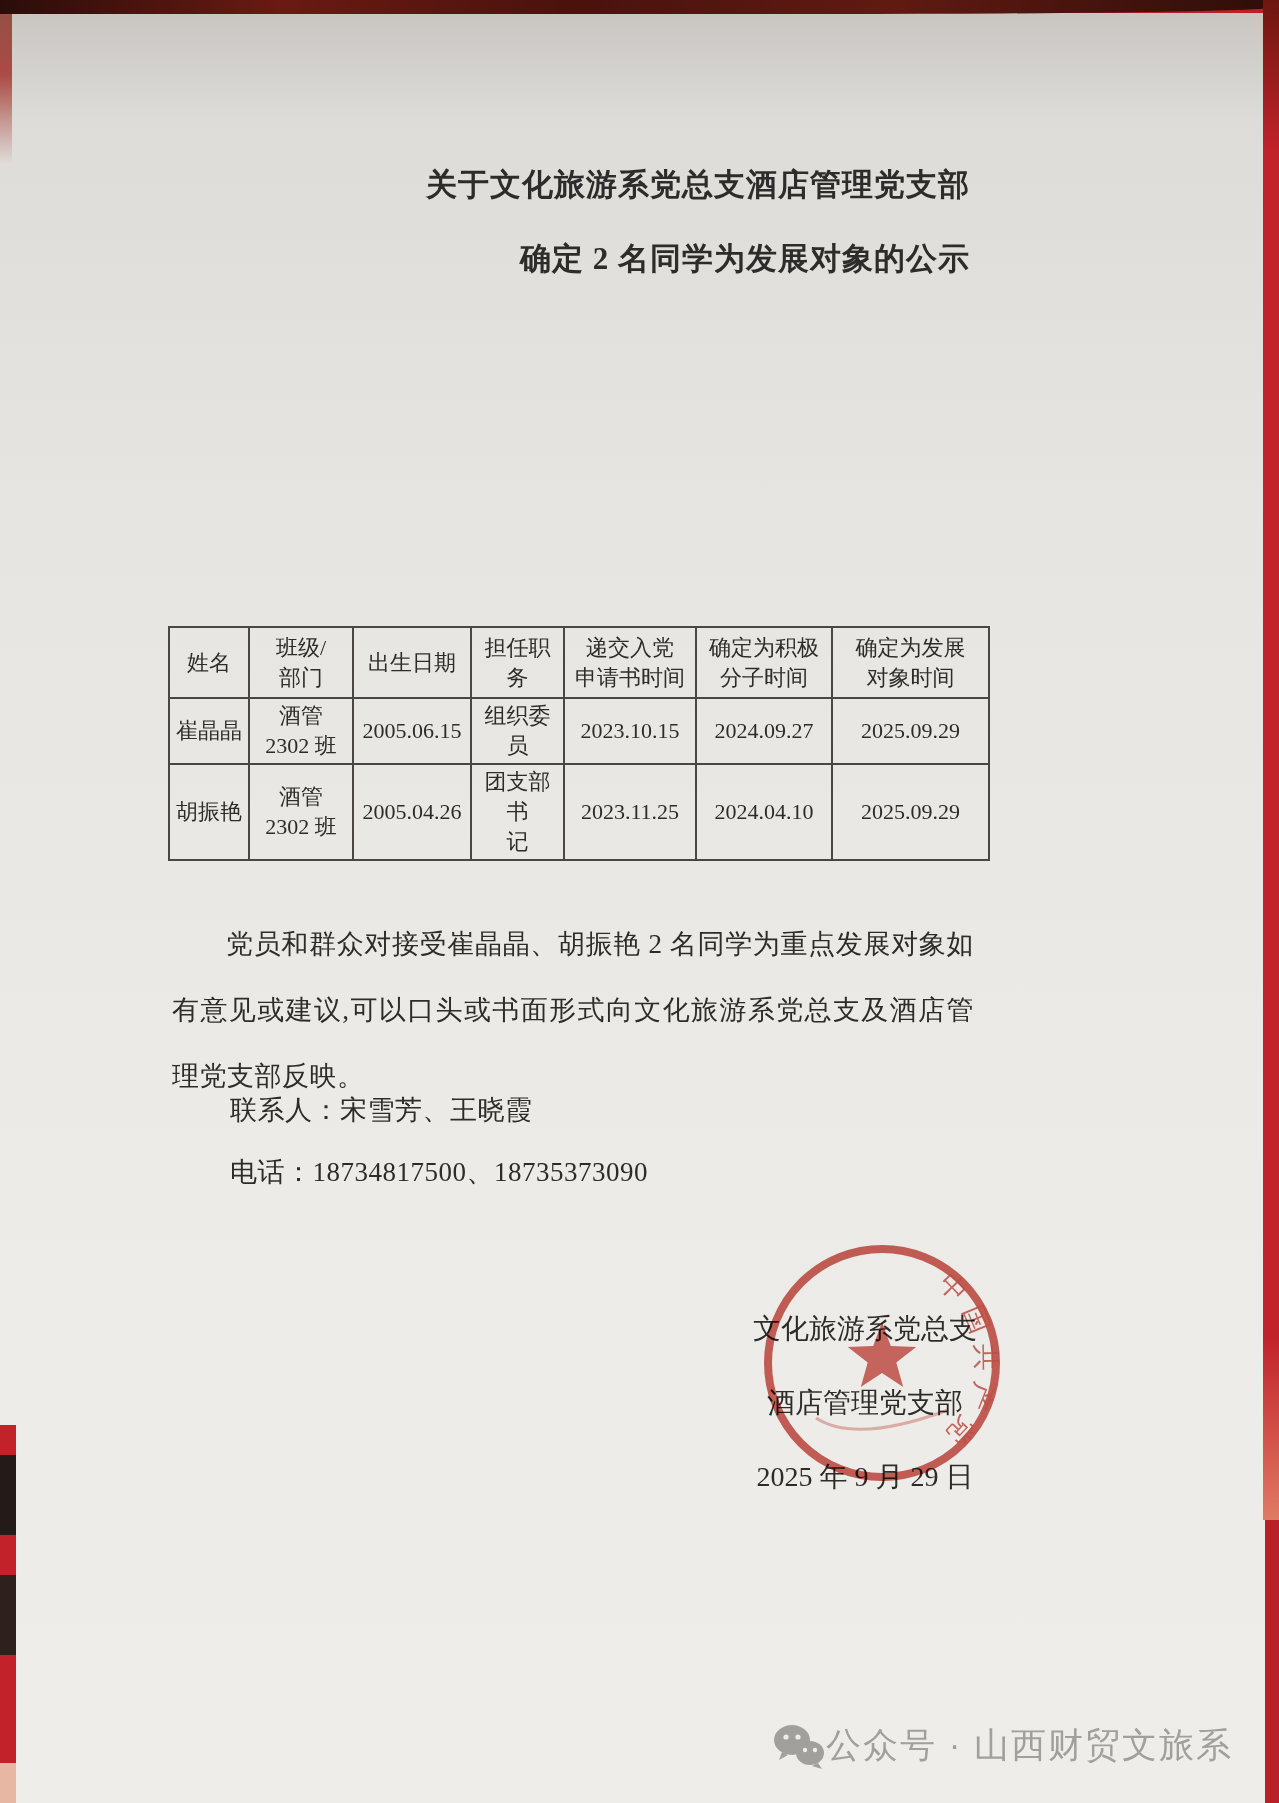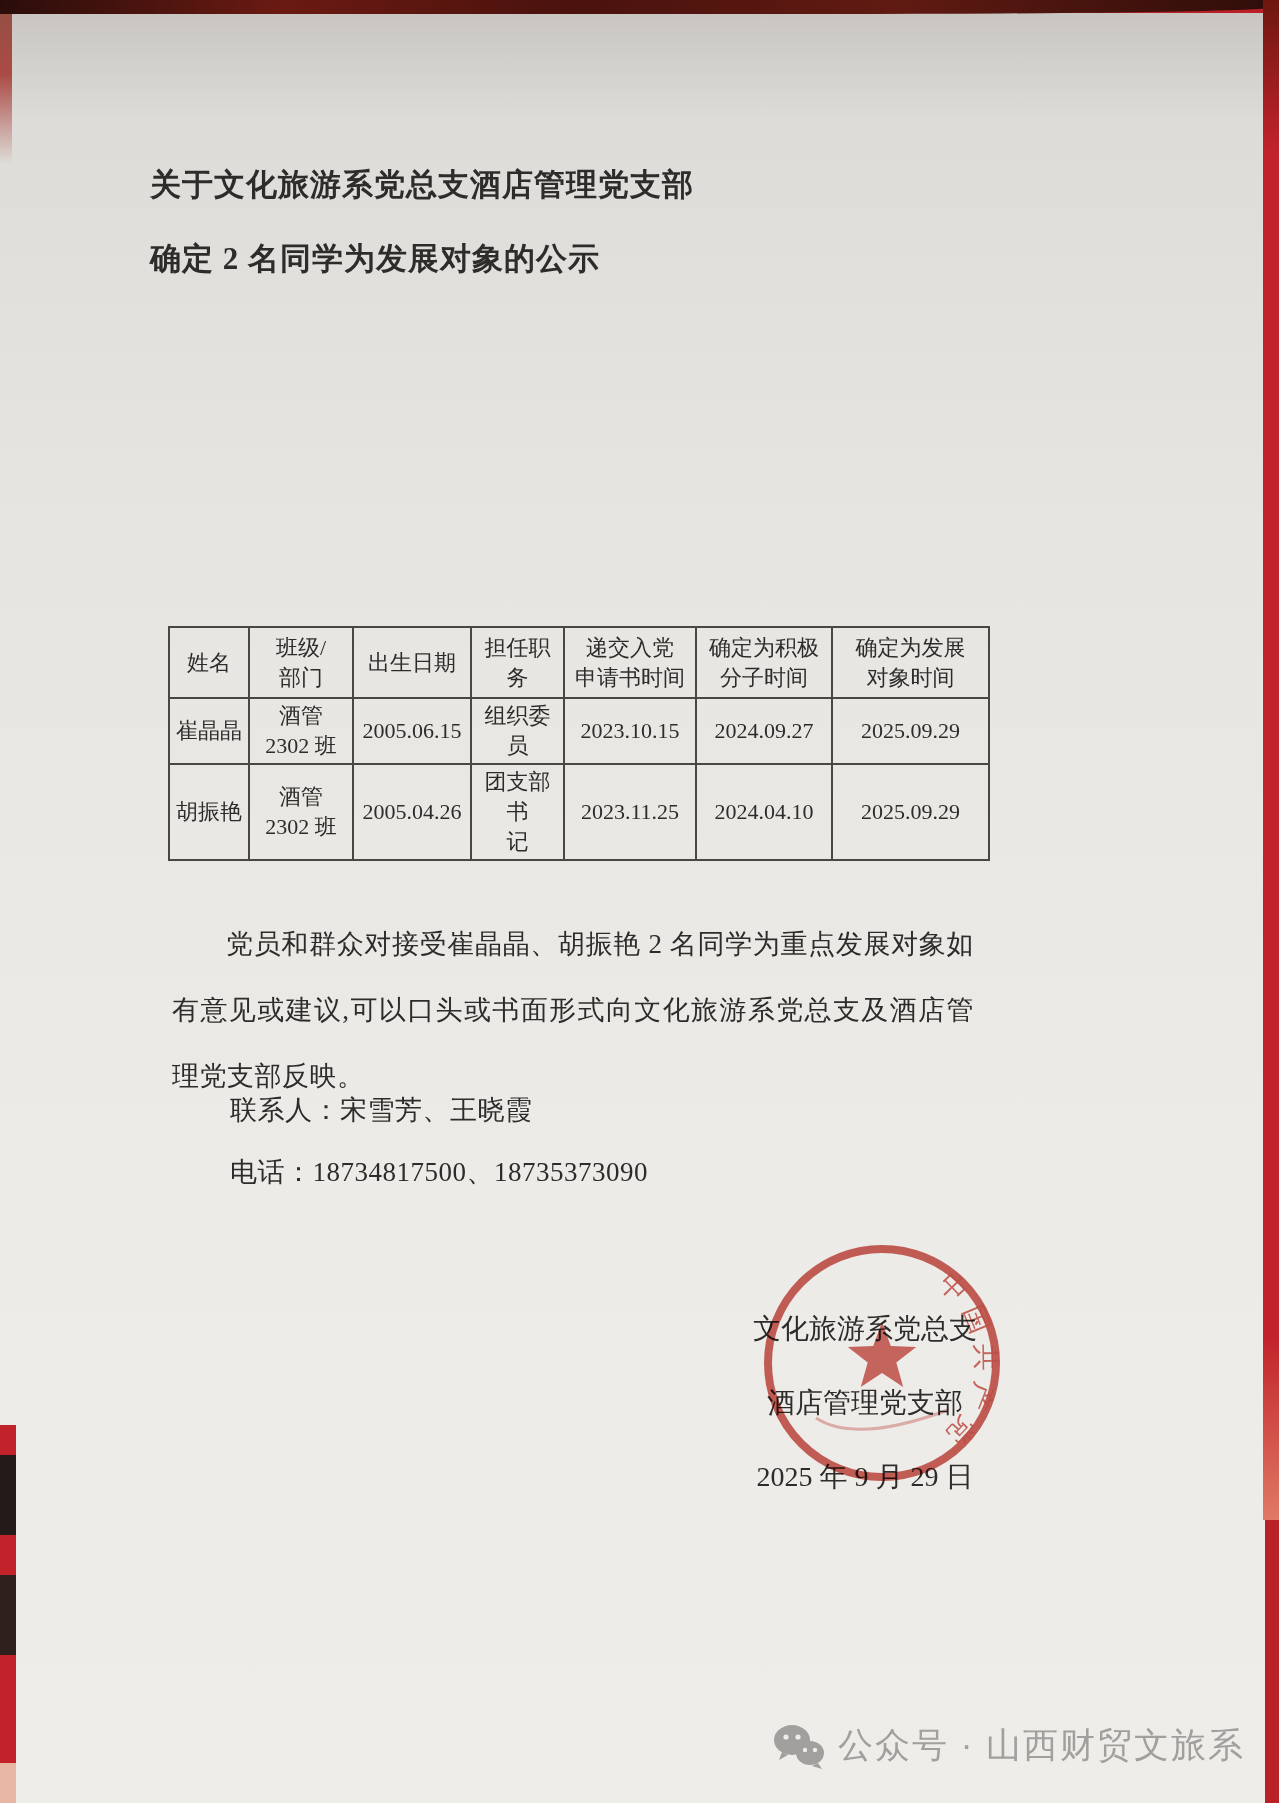--- a/index.html
+++ b/index.html
@@ -18,21 +18,21 @@
   .left-strip .dark1{position:absolute;left:0;top:30px;width:100%;height:80px;background:#241a18;}
   .left-strip .dark2{position:absolute;left:0;top:150px;width:100%;height:80px;background:#2e201c;}
   .left-strip .pale{position:absolute;left:0;bottom:0;width:100%;height:40px;background:#e8b7a4;}
   .topleft-marks{position:absolute;left:0;top:14px;width:12px;height:150px;
     background:linear-gradient(180deg,#8c3a2e,#a3332c 40%,rgba(163,51,44,0));opacity:.85;}
   
   .paper{position:absolute;left:0;top:13px;width:1265px;height:1790px;
     background:linear-gradient(180deg,#c9c6c2 0%,#dedcd8 6%,#e7e5e1 28%,#edebe7 65%,#efede9 100%);}
   
   .blk{position:absolute;color:#2d2c2a;}
-  .title{left:150px;top:148px;width:820px;text-align:left;
+  .title{left:150px;top:148px;width:820px;text-align:right;
     font-size:31px;font-weight:bold;line-height:74px;letter-spacing:1px;}
   .para{font-size:27px;text-align:justify;text-indent:2em;letter-spacing:.5px;}
   .para1{left:172px;top:350px;width:802px;line-height:69px;}
   .para2{left:172px;top:884px;width:802px;line-height:66px;font-family:Liberation Serif, serif;}
   table.roster{position:absolute;left:168px;top:626px;border-collapse:collapse;
     table-layout:fixed;width:820px;color:#2d2c2a;}
   table.roster th,table.roster td{border:2px solid #4a4742;font-weight:normal;
     text-align:center;vertical-align:middle;font-size:22px;line-height:30px;
     padding:2px 3px;white-space:pre-line;}
   table.roster tr.hd{height:71px;}
@@ -40,21 +40,21 @@
   .contact{font-size:27px;letter-spacing:.5px;}
   .contact1{left:230px;top:1092px;}
   .contact2{left:230px;top:1154px;}
   .signature{left:740px;top:1292px;width:250px;text-align:center;
     font-size:28px;line-height:74px;z-index:2;}
   
   .seal{position:absolute;left:756px;top:1238px;width:252px;height:250px;
     z-index:3;mix-blend-mode:multiply;opacity:.88;}
   
   .watermark{position:absolute;left:772px;top:1722px;display:flex;align-items:center;
-    gap:12px;color:#8e8d8b;opacity:.8;z-index:2;}
+    color:#8e8d8b;opacity:.8;z-index:2;}
   .watermark .wm-text{font-size:35px;letter-spacing:2px;
     font-family:"Liberation Sans","DejaVu Sans",sans-serif;}
 </style>
 </head>
 <body>
 
 <div class="photo">
 
   <div class="paper"></div>
 

